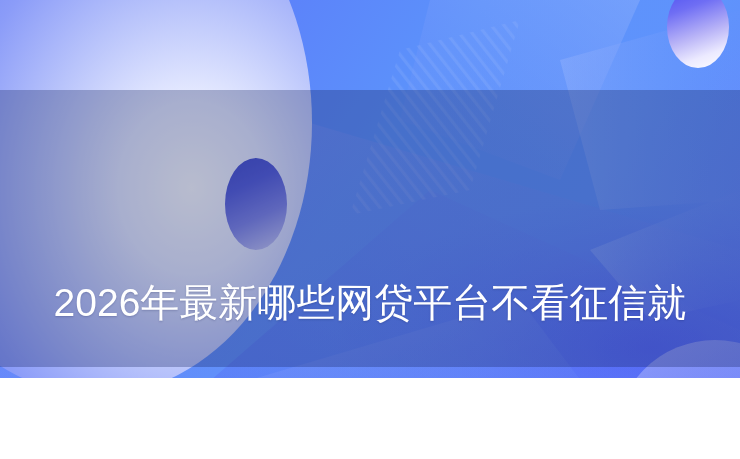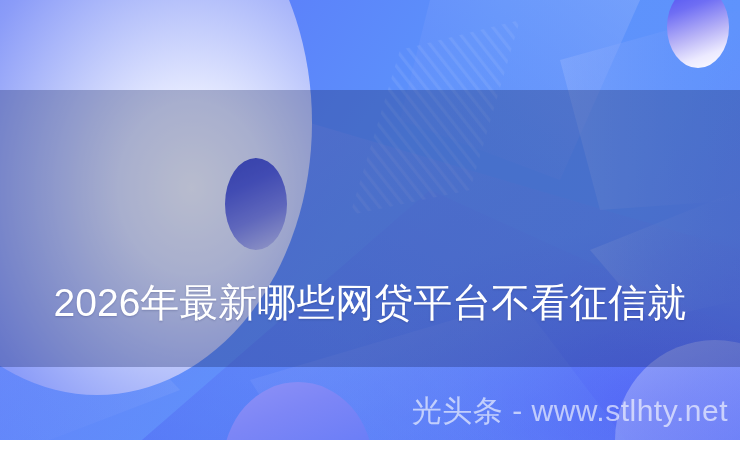--- a/index.html
+++ b/index.html
@@ -3,21 +3,21 @@
 <meta charset="utf-8">
 <style>
   html, body {
     margin: 0;
     padding: 0;
     background: #ffffff;
   }
   #poster {
     position: relative;
     width: 740px;
-    height: 440px;
+    height: 378px;
     overflow: hidden;
     font-family: "Liberation Sans", "DejaVu Sans", sans-serif;
     background: linear-gradient(110deg, #4f6df5 0%, #5b82f8 30%, #5a90fb 58%, #5f93fb 80%, #6f8df9 100%);
   }
 
   
   .wash-a {
     position: absolute;
     left: 0; top: 0;
     width: 100%; height: 100%;
@@ -204,15 +204,14 @@
   <div class="shape ellipse-br"></div>
   <div class="shape ellipse-bottom"></div>
 
   <div class="band"></div>
 
   <div class="headline">
     <span class="ln">2026年最新哪些网贷平台不看征信就</span>
     <span class="ln">能贷款，概括五个黑户都能下的软件</span>
   </div>
 
-  <div class="watermark">光头条 - www.stlhty.net</div>
 
 </div>
 
 </body></html>

